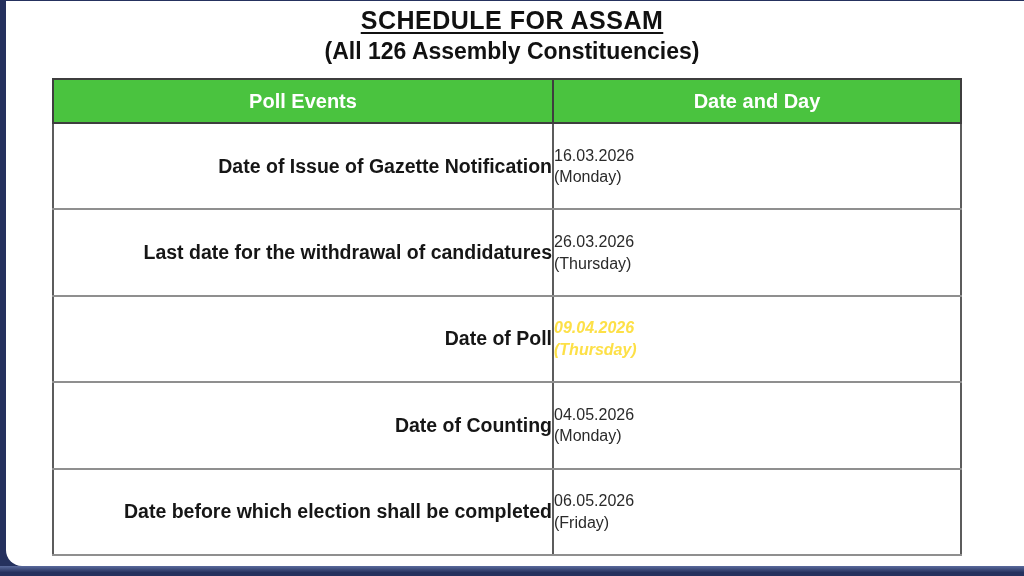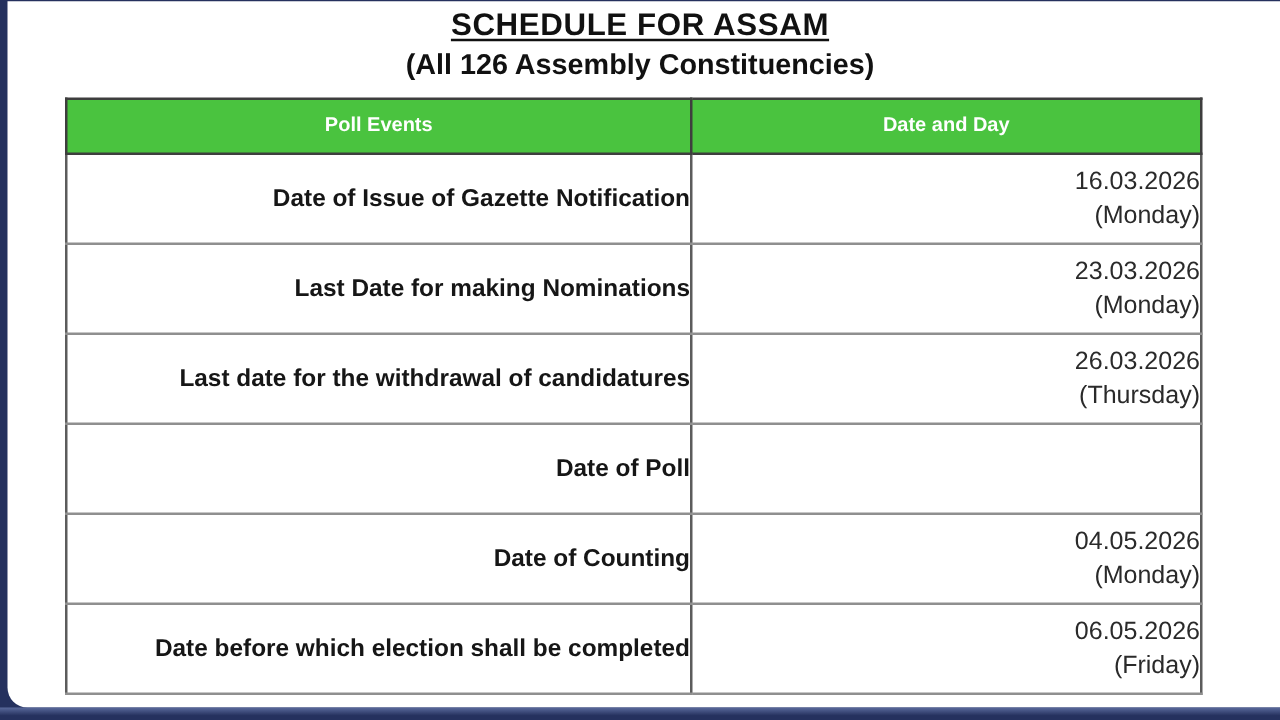--- a/index.html
+++ b/index.html
@@ -51,43 +51,43 @@
     border-collapse: collapse; table-layout: fixed;
     border: 2px solid var(--outer-line);
   }
   col.c-event { width: 500px; }
   col.c-date  { width: 408px; }
 
   th {
     height: 44px;
     background: var(--header-bg);
     color: var(--header-text);
-    font-size: 16px; font-weight: bold;
+    font-size: 20px; font-weight: bold;
     border: 2px solid #3e3e3e;
     text-align: center; vertical-align: middle;
   }
   td {
     height: 62px;
     border-top: 2px solid var(--grid-line);
     border-bottom: 2px solid var(--grid-line);
     border-left: 2px solid #5c5c5c;
     border-right: 2px solid #5c5c5c;
     vertical-align: middle;
     color: var(--text);
   }
   td.event-cell {
     font-size: 19.5px; font-weight: bold;
     padding-left: 8px; text-align: right;
     color: #161616;
   }
   td.date-cell {
-    font-size: 20px; text-align: right;
+    font-size: 16px; text-align: left;
     color: #2a2a2a; line-height: 1.35;
   }
-  tr.bold-row td.date-cell { font-weight: bold; color: #ffffff; }
+  tr.bold-row td.date-cell { font-weight: bold; color: #fde047; font-style: italic; }
 </style>
 </head>
 <body>
 
 <div class="stage">
   <div class="page"></div>
   <div class="bottom-strip"></div>
 
   <div class="title-block">
     <div class="title">SCHEDULE FOR ASSAM</div>
@@ -103,27 +103,20 @@
       <tr>
         <th>Poll Events</th>
         <th>Date and Day</th>
       </tr>
     </thead>
     <tbody id="table-body">
         <tr>
           <td class="event-cell">Date of Issue of Gazette Notification</td>
           <td class="date-cell">
             <div>16.03.2026</div>
-            <div>(Monday)</div>
-          </td>
-        </tr>
-        <tr>
-          <td class="event-cell">Last Date for making Nominations</td>
-          <td class="date-cell">
-            <div>23.03.2026</div>
             <div>(Monday)</div>
           </td>
         </tr>
         <tr>
           <td class="event-cell">Last date for the withdrawal of candidatures</td>
           <td class="date-cell">
             <div>26.03.2026</div>
             <div>(Thursday)</div>
           </td>
         </tr>

